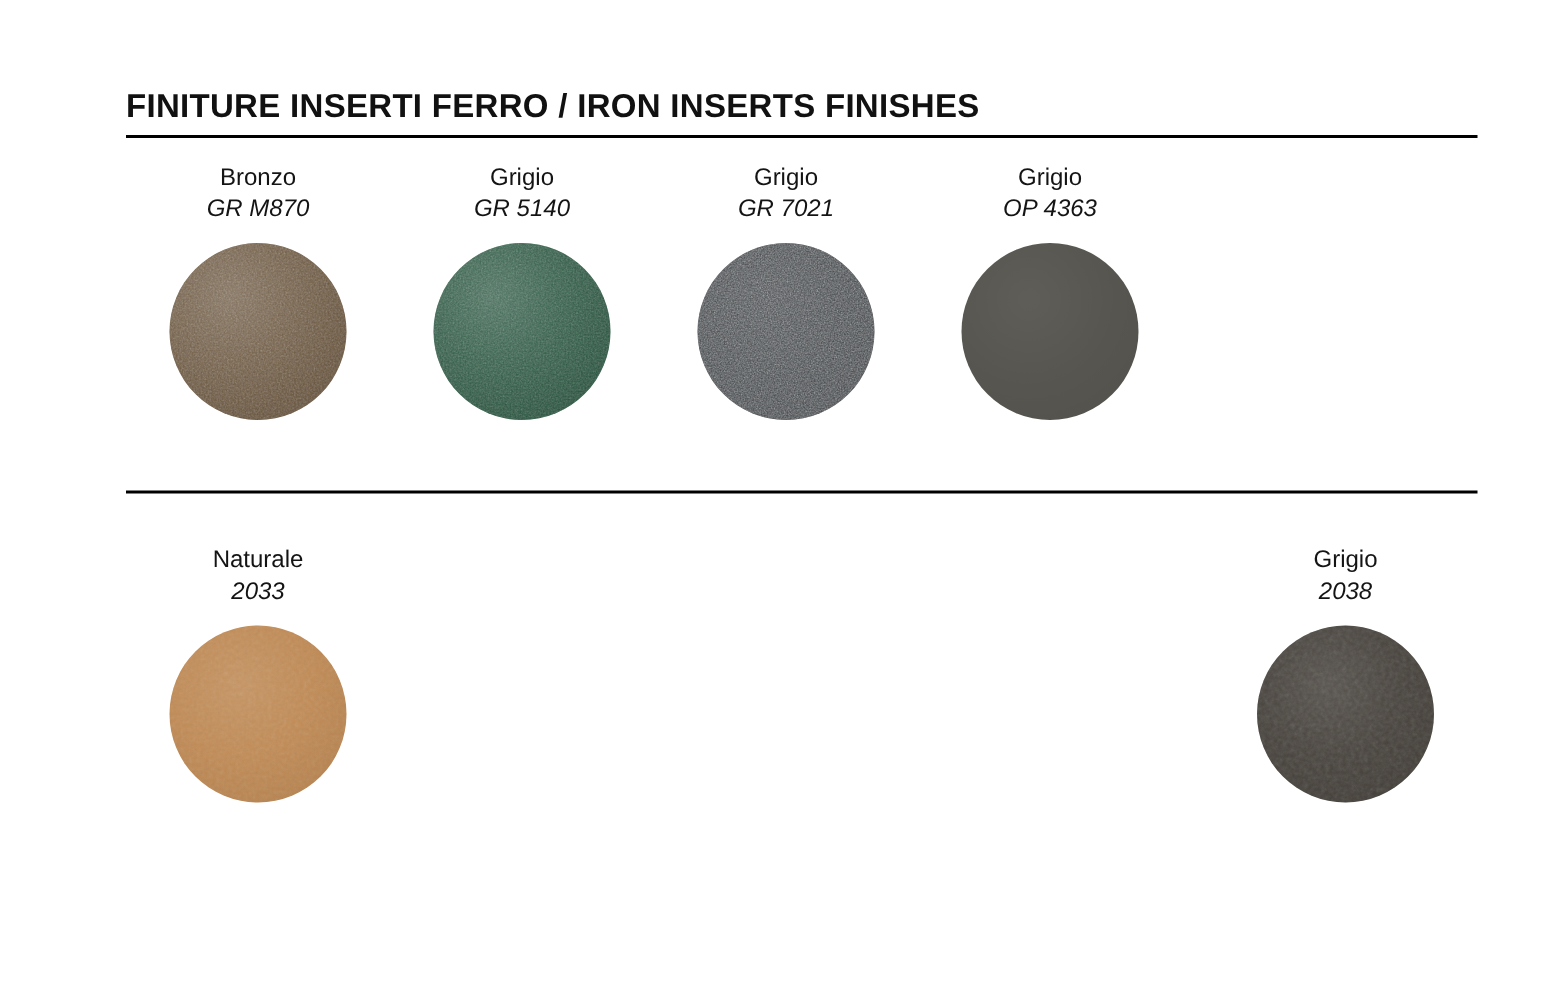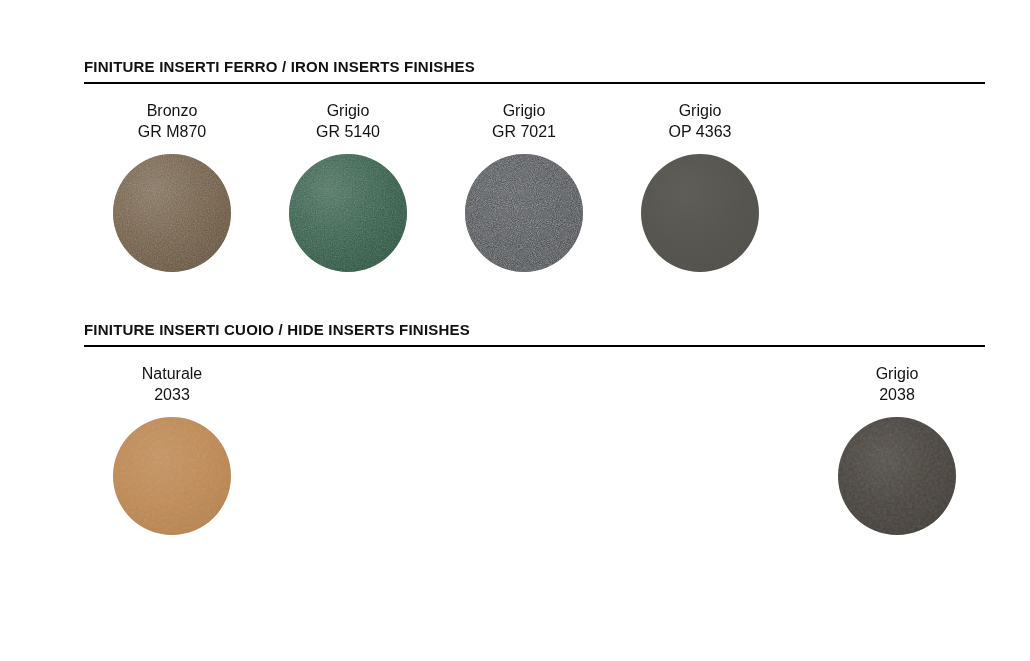--- a/index.html
+++ b/index.html
@@ -27,21 +27,21 @@
 
   .section {
     position: absolute;
     left: 84px;
     width: 901px;
   }
   .section-iron { top: 58px; }
   .section-hide { top: 321px; }
 
   .section-header {
-    font-size: 15px;
+    font-size: 22px;
     font-weight: bold;
     letter-spacing: 0.2px;
     color: #111111;
     line-height: 1.2;
     white-space: nowrap;
   }
 
   .section-rule {
     margin-top: 6px;
     width: 901px;
@@ -51,40 +51,40 @@
 
   .swatch-row {
     position: absolute;
     left: 84px;
     width: 901px;
     height: 180px;
     display: flex;
     flex-direction: row;
     align-items: flex-start;
   }
-  .row-iron { top: 100px; }
+  .row-iron { top: 100px; align-items: flex-end; }
   .row-hide { top: 363px; justify-content: space-between; }
 
   .swatch-item {
     width: 176px;
     flex: 0 0 176px;
     display: flex;
     flex-direction: column;
     align-items: center;
   }
 
   .swatch-caption {
     text-align: center;
     font-size: 16px;
     line-height: 21px;
     color: #141414;
     font-weight: normal;
   }
   .swatch-name { display: block; }
-  .swatch-code { display: block; }
+  .swatch-code { display: block; font-style: italic; }
 
   .swatch-disc-wrap {
     margin-top: 12px;
     width: 118px;
     height: 118px;
     position: relative;
   }
   .swatch-disc {
     width: 118px;
     height: 118px;
@@ -235,21 +235,20 @@
         <div class="swatch-disc disc-op7022" style="background-color: rgb(86, 85, 79);">
           <div class="sheen sheen-flat"></div>
         </div>
       </div>
     </div>
 
 
   </div>
 
   <div class="section section-hide">
-    <div class="section-header">FINITURE INSERTI CUOIO / HIDE INSERTS FINISHES</div>
     <div class="section-rule" style="background-color: rgb(0, 0, 0);"></div>
   </div>
 
   <div class="swatch-row row-hide">
 
     <div class="swatch-item">
       <div class="swatch-caption">
         <span class="swatch-name">Naturale</span>
         <span class="swatch-code">2033</span>
       </div>

